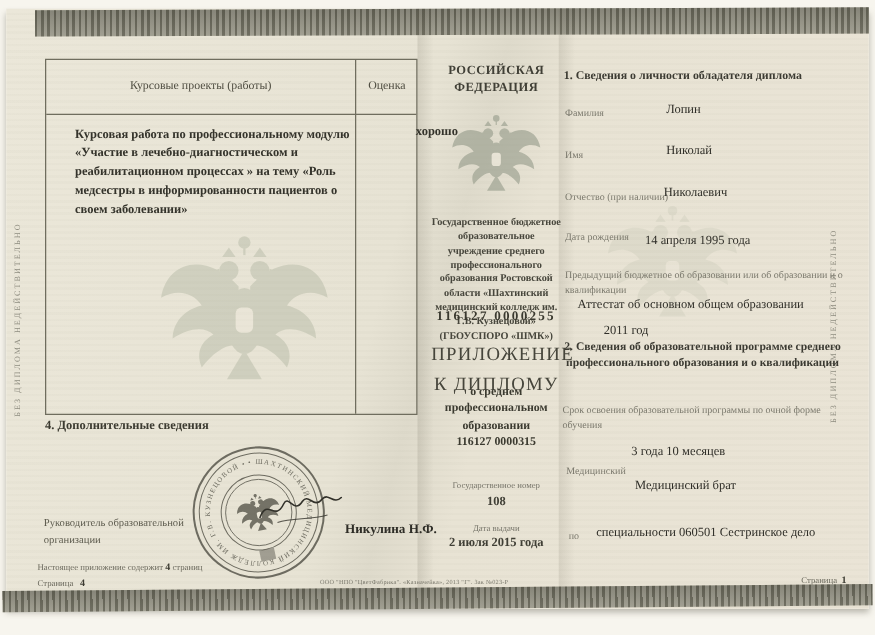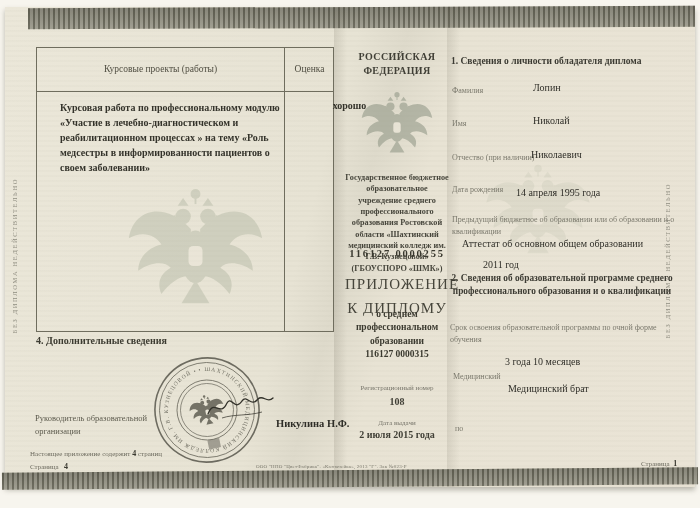--- a/index.html
+++ b/index.html
@@ -171,21 +171,21 @@
   <div class="mid mid-inst">Государственное бюджетное образовательное учреждение среднего профессионального образования Ростовской области «Шахтинский медицинский колледж им. Г.В. Кузнецовой» (ГБОУСПОРО «ШМК»)</div>
   <div class="mid mid-serial">116127  0000255</div>
   <div class="mid mid-doctype">
     <div>ПРИЛОЖЕНИЕ</div>
     <div>К ДИПЛОМУ</div>
   </div>
   <div class="mid mid-subtype">
     <div>о среднем профессиональном образовании</div>
     <div>116127 0000315</div>
   </div>
-  <div class="mid mid-reglabel">Регистрационный номер</div>
+  <div class="mid mid-reglabel">Государственное номер</div>
   <div class="mid mid-regnum">108</div>
   <div class="mid mid-datelabel">Дата выдачи</div>
   <div class="mid mid-date">2 июля 2015 года</div>
 
   <div class="s1-title">1. Сведения о личности обладателя диплома</div>
 
   <div class="lbl" style="left:452px; top:86px;">Фамилия</div>
   <div class="val" style="left:533px; top:82px;">Лопин</div>
 
   <div class="lbl" style="left:452px; top:119px;">Имя</div>
@@ -203,20 +203,21 @@
 
   <div class="s2-title">2. Сведения об образовательной программе среднего профессионального образования и о квалификации</div>
 
   <div class="lbl duration-label">Срок освоения образовательной программы по очной форме обучения</div>
   <div class="val" style="left:505px; top:356px;">3 года 10 месяцев</div>
 
   <div class="lbl" style="left:453px; top:372px;">Медицинский</div>
   <div class="val" style="left:508px; top:383px;">Медицинский брат</div>
 
   <div class="lbl" style="left:455px; top:424px;">по</div>
+  <div class="val" style="left:477px; top:421px;">специальности  060501  Сестринское  дело</div>
 
   <div class="pageno-right pageno">
     <span>Страница</span>&nbsp;
     <b>1</b>
   </div>
 
   <div class="band band-bottom"></div>
 </div>
 
 </body></html>

